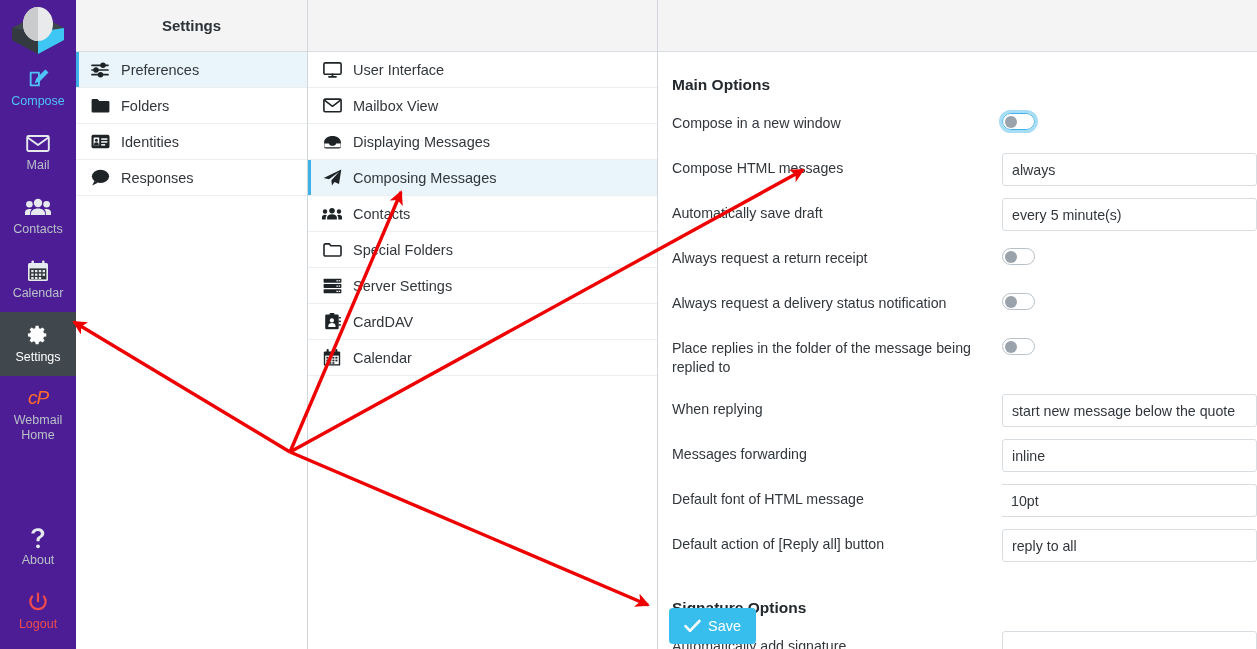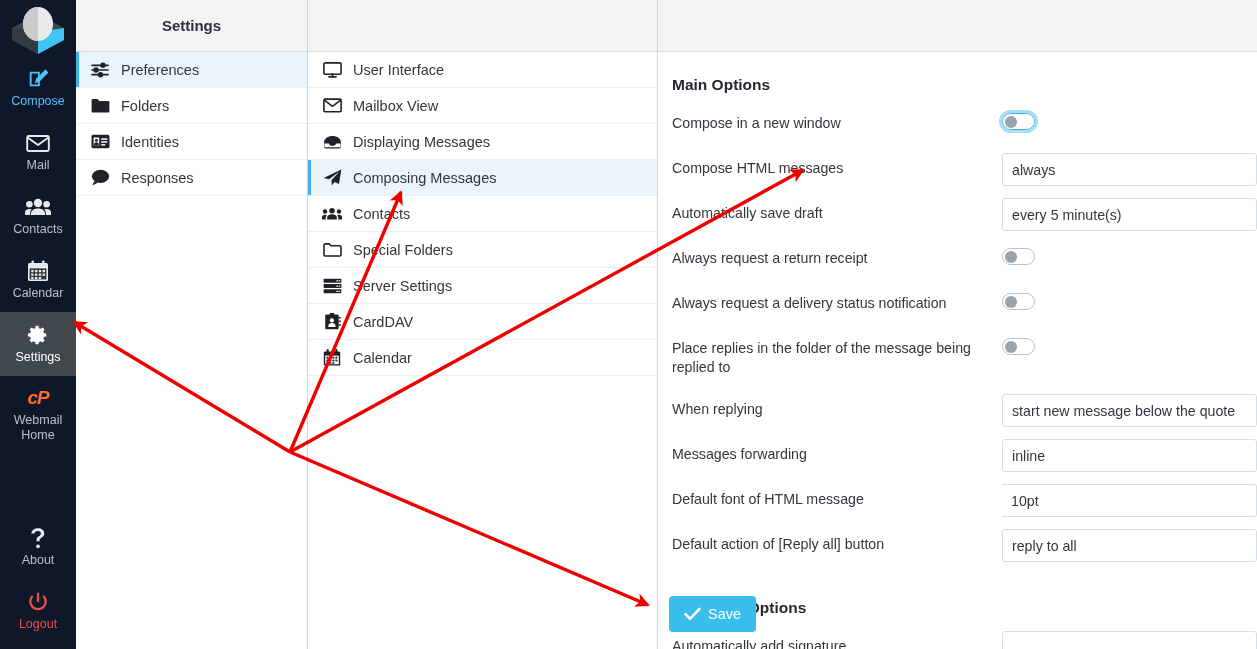--- a/index.html
+++ b/index.html
@@ -7,21 +7,21 @@
     width: 1257px; height: 649px;
     overflow: hidden;
     font-family: "Liberation Sans", sans-serif;
     background: #fff;
   }
   #app { position: relative; width: 1257px; height: 649px; display: flex; }
 
   
   .taskbar {
     width: 76px; height: 649px;
-    background: #0f172a;
+    background: #4c1d95;
     display: flex; flex-direction: column; align-items: center;
     flex: 0 0 76px;
     position: relative;
   }
   .logo-wrap {
     width: 76px; height: 56px;
     display: flex; align-items: center; justify-content: center;
     padding-top: 4px;
   }
   .task-list { width: 76px; display: flex; flex-direction: column; }
@@ -35,21 +35,21 @@
   }
   .task-item .ti-label { display: block; text-align: center; }
   .task-item.compose { color: #4fc3f7; }
   .task-item.selected { background: #40474d; color: #fff; }
   .task-item.logout { color: #f04c4c; }
   .task-item.tall { height: 76px; }
   .task-ico { display: flex; align-items: center; justify-content: center; height: 24px; }
   .spacer { flex: 1 1 auto; }
 
   .cp-logo {
-    font-weight: bold; font-size: 19px; color: #ff6c2c;
+    font-weight: normal; font-size: 19px; color: #ff6c2c;
     font-style: italic; letter-spacing: -1px; line-height: 20px;
   }
 
   
   .col-settings {
     width: 232px; flex: 0 0 232px; height: 649px;
     background: #fff;
     border-right: 1px solid #d0d6dc;
     display: flex; flex-direction: column;
   }
@@ -155,21 +155,21 @@
     width: 12px; height: 12px; border-radius: 50%;
     background: #9aa3ab;
   }
   .tgl.focused {
     outline: 3px solid #a7ddf5;
     border-color: #3eb2e8;
   }
 
   .save-btn {
     position: absolute;
-    left: 11px; bottom: 17px;
+    left: 11px; bottom: 5px;
     height: 36px; min-width: 78px;
     background: #37beed; border: none; border-radius: 4px;
     color: #fff; font-size: 14.5px;
     display: flex; align-items: center; justify-content: center;
     gap: 7px; padding: 0 15px;
     cursor: pointer;
     font-family: "Liberation Sans", sans-serif;
   }
 
   

